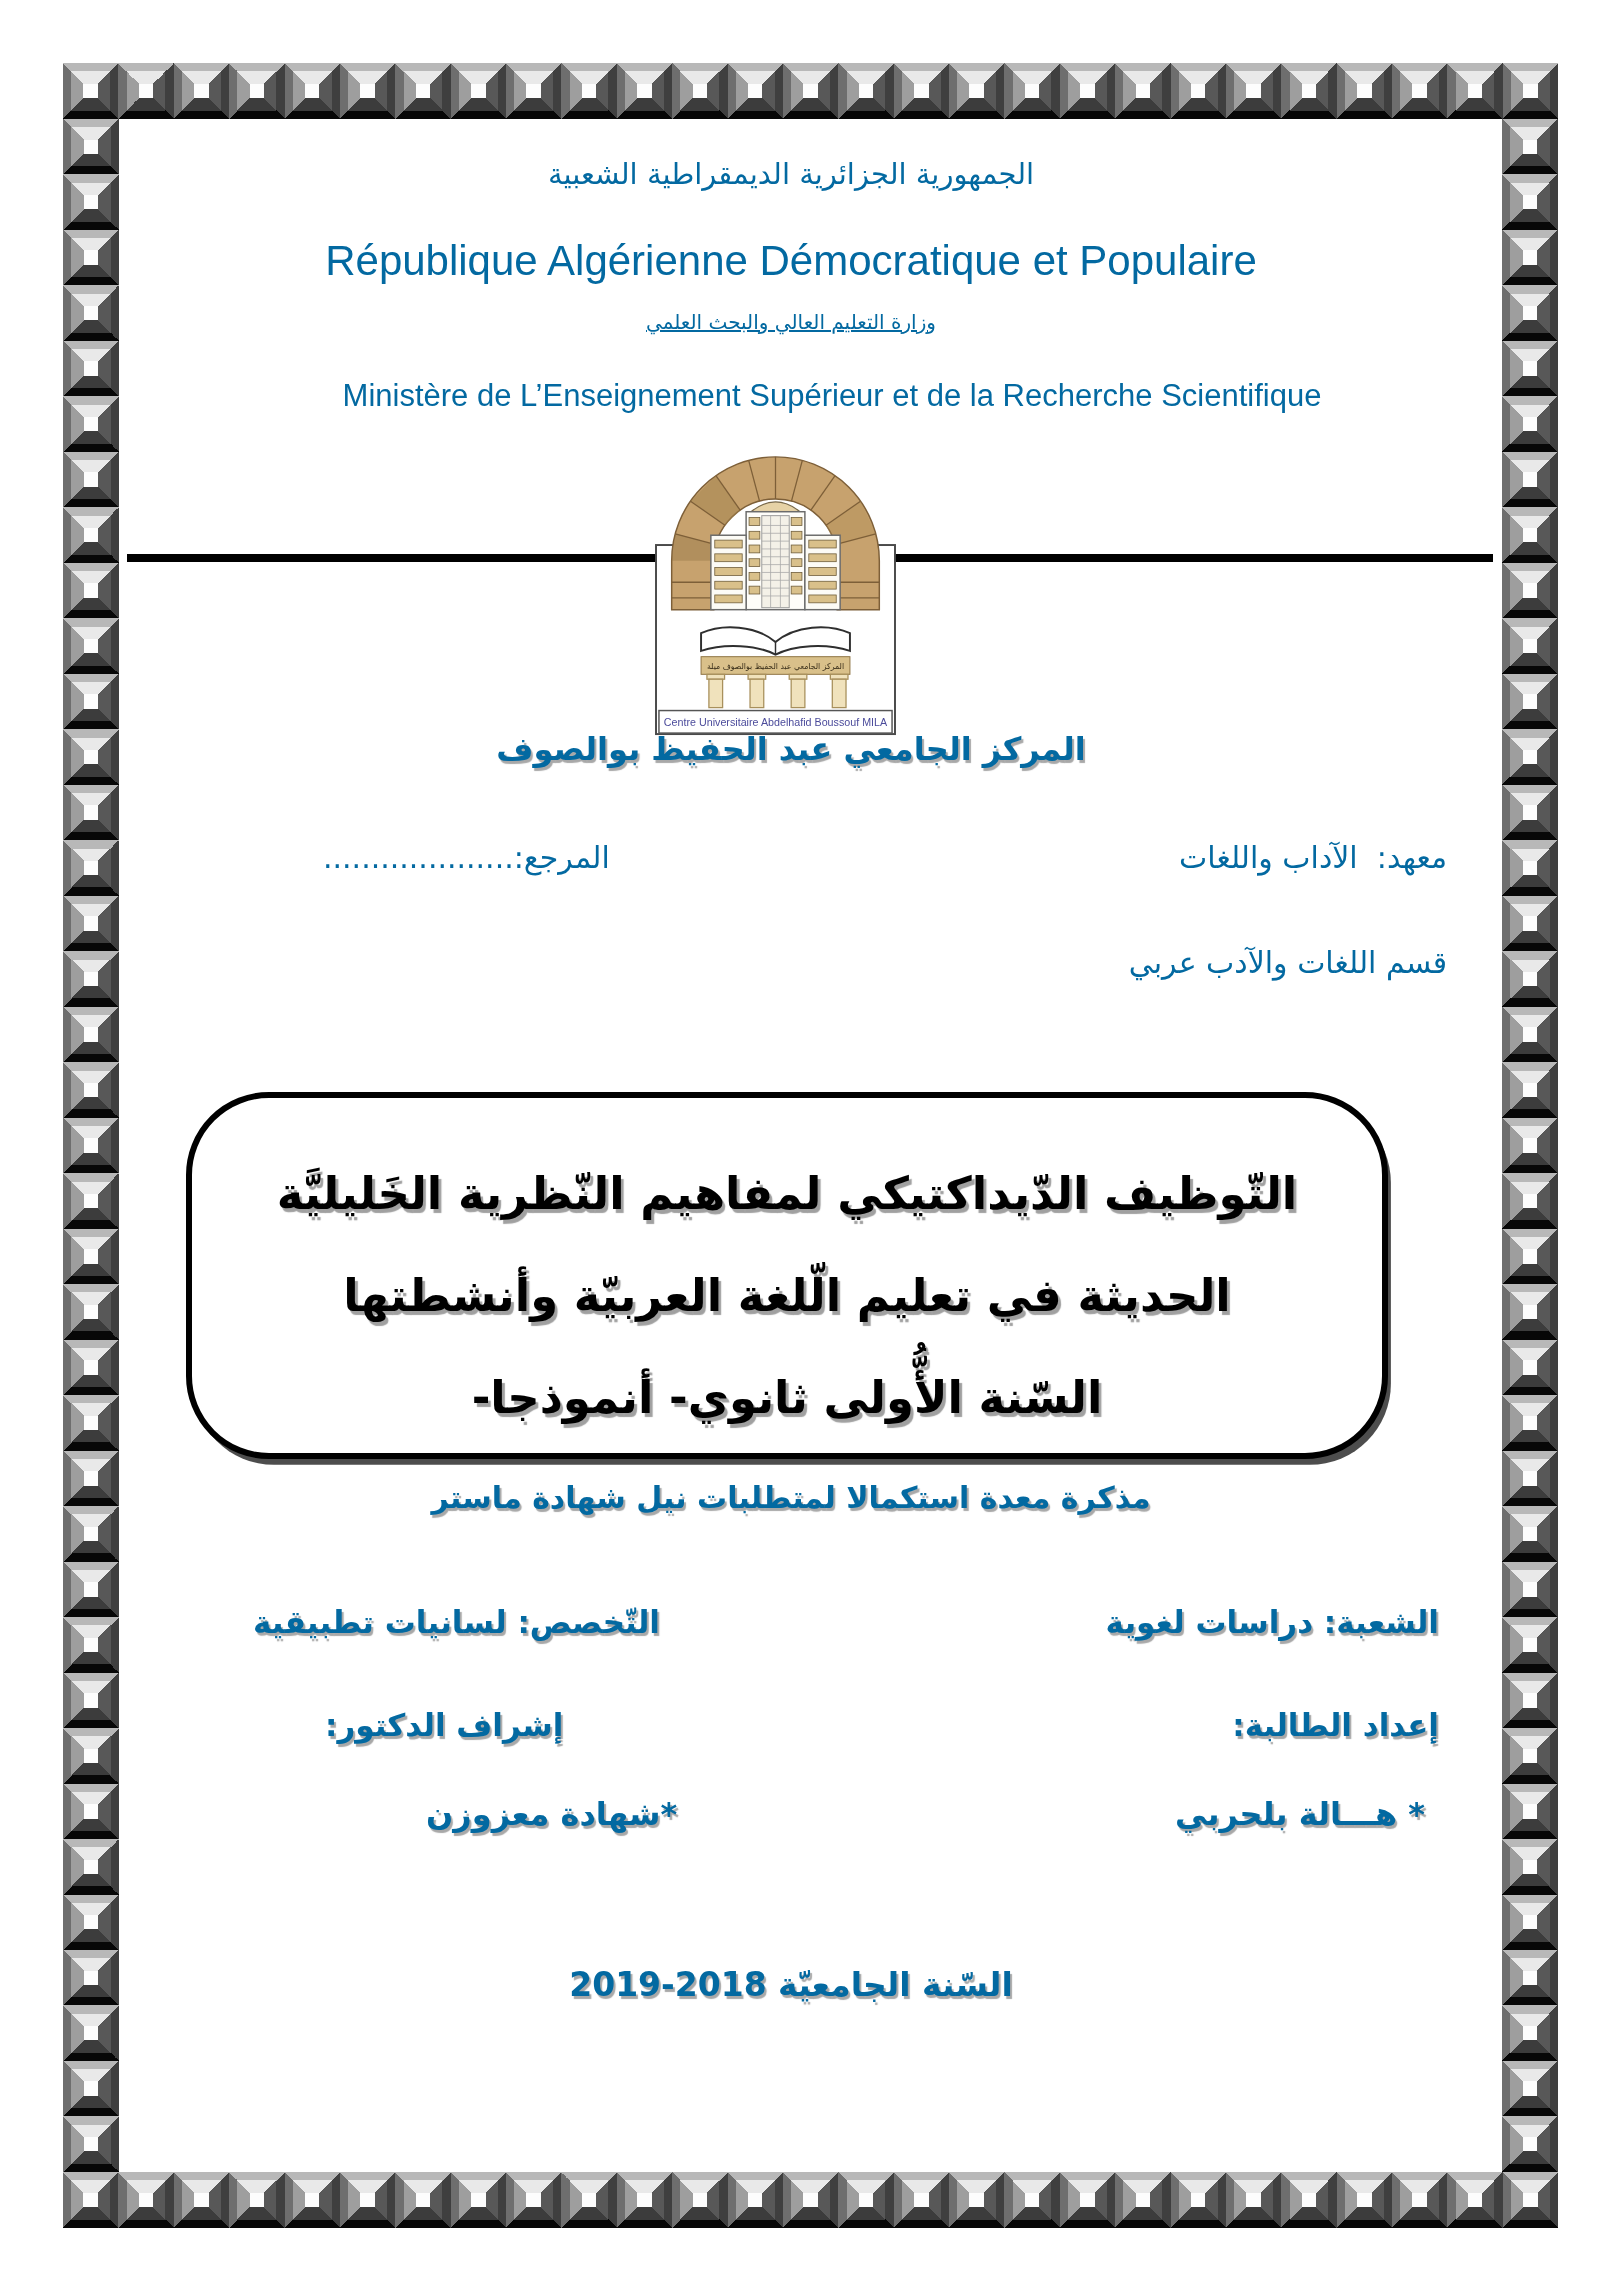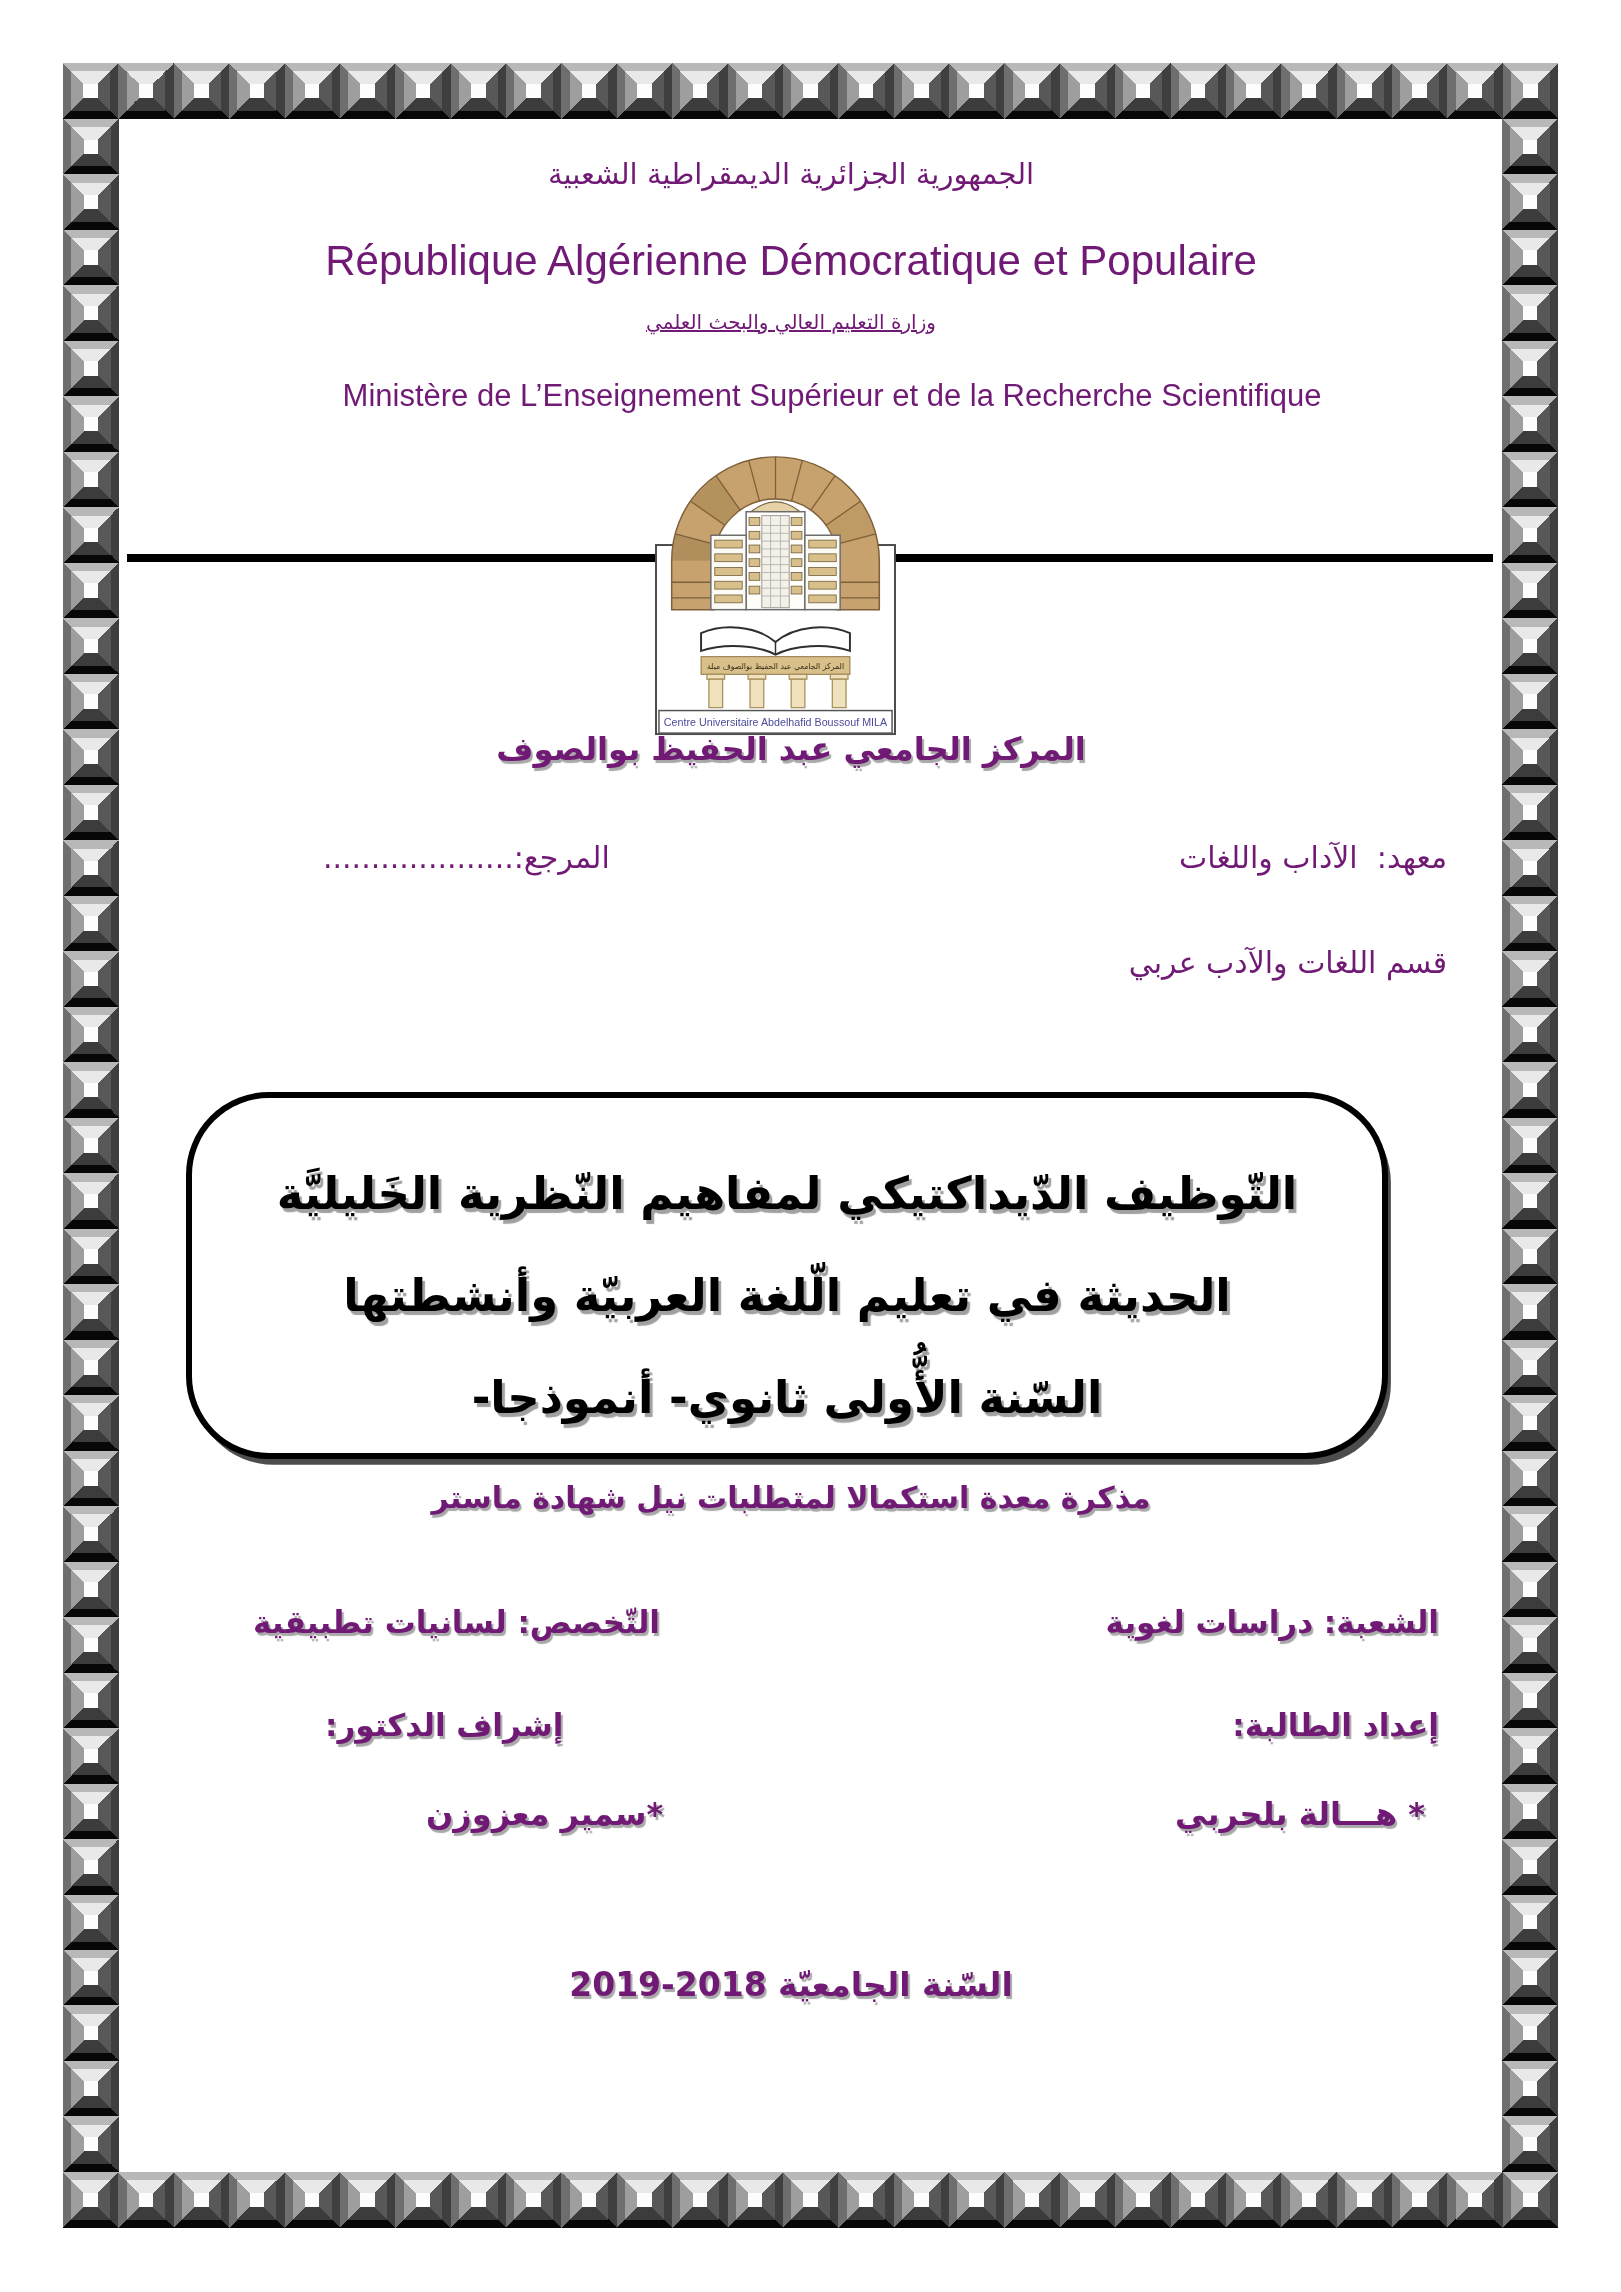--- a/index.html
+++ b/index.html
@@ -14,21 +14,21 @@
   .b-bottom{left:63px;top:2172px;width:1495px;height:56px;}
   .b-left{left:63px;top:119px;width:56px;height:2053px;}
   .b-right{left:1502px;top:119px;width:56px;height:2053px;}
   .tile{flex:1;position:relative;
         background:conic-gradient(from 45deg,#3f3f3f 0 25%,#070707 0 50%,#6e6e6e 0 75%,#b8b8b8 0);}
   .tile::before{content:'';position:absolute;inset:15%;
         background:conic-gradient(from 45deg,#585858 0 25%,#3c3c3c 0 50%,#9e9e9e 0 75%,#e9e9e9 0);}
   .tile::after{content:'';position:absolute;inset:37%;background:#fdfdfd;}
 
   
-  .t{position:absolute;white-space:nowrap;color:#701a75;}
+  .t{position:absolute;white-space:nowrap;color:#0369a1;}
   .rtl{direction:rtl;}
   .ctr{left:119px;width:1344px;text-align:center;}
   .ar{font-family:"DejaVu Sans",sans-serif;}
   .fr{font-family:"Liberation Sans",sans-serif;}
   .bold{font-weight:bold;}
   .shadowed{text-shadow:2px 2.9px 1px #a8a8a8;}
 
   .gov-ar{top:153px;font-size:29px;line-height:43px;}
   .gov-fr{top:238px;font-size:42px;line-height:45px;text-align:center;}
   .min-ar{top:301px;font-size:20px;line-height:43px;text-decoration:underline;}
@@ -321,18 +321,18 @@
     <div class="title-line ar">السّنة الأُّولى ثانوي- أنموذجا-</div>
   </div>
 
   <div class="t ctr rtl ar bold shadowed note">مذكرة معدة استكمالا لمتطلبات نيل شهادة ماستر</div>
 
   <div class="t rtl ar bold shadowed branch">الشعبة: دراسات لغوية</div>
   <div class="t rtl ar bold shadowed specialty">التّخصص: لسانيات تطبيقية</div>
   <div class="t rtl ar bold shadowed prep-label">إعداد الطالبة:</div>
   <div class="t rtl ar bold shadowed sup-label">إشراف الدكتور:</div>
   <div class="t rtl ar bold shadowed student">* هـــالة بلحربي</div>
-  <div class="t rtl ar bold shadowed supervisor">*سمير معزوزن</div>
+  <div class="t rtl ar bold shadowed supervisor">*شهادة معزوزن</div>
 
   <div class="t ctr rtl ar bold shadowed year">السّنة الجامعيّة 2018-2019</div>
 
 </div>
 
 
 </body></html>

